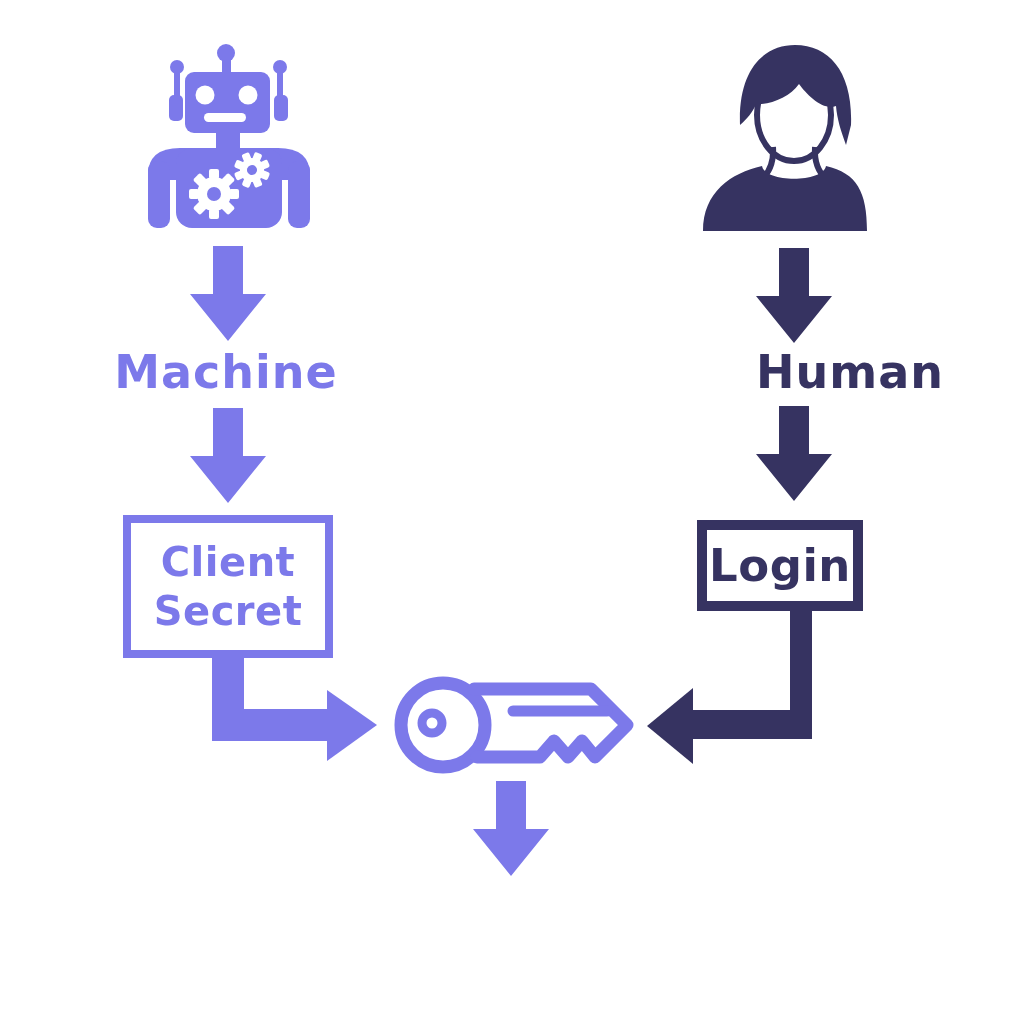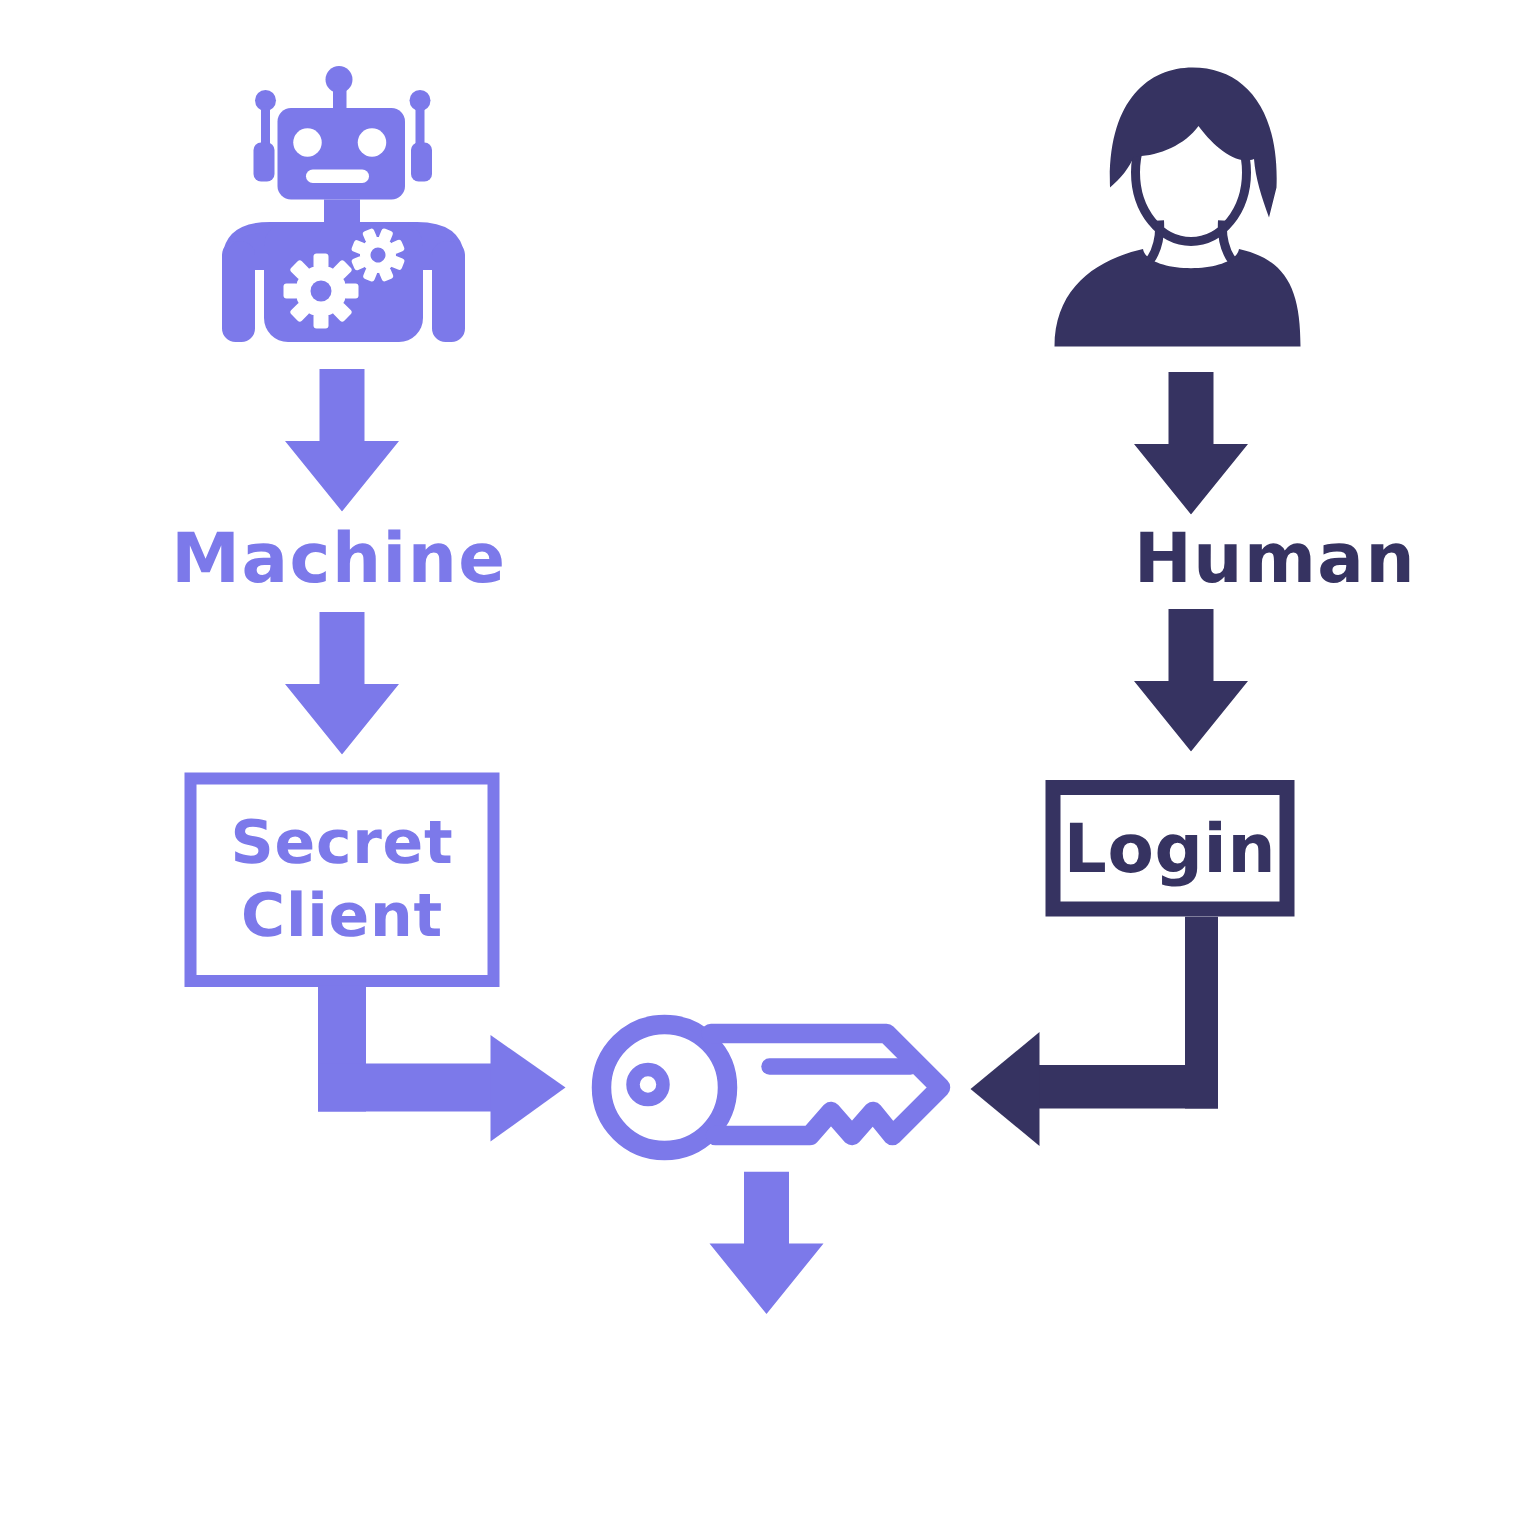--- a/index.html
+++ b/index.html
@@ -113,22 +113,22 @@
     <polygon points="25,0 55,0 55,48 78,48 40,95 2,48 25,48" class="fm"></polygon>
   </svg>
 
   <div class="actor-label m-text" style="left:76px;top:347px;">Machine</div>
 
   <svg class="abs" style="left:188px;top:408px;" width="80" height="95" viewBox="0 0 80 95" aria-hidden="true">
     <polygon points="25,0 55,0 55,48 78,48 40,95 2,48 25,48" class="fm"></polygon>
   </svg>
 
   <div class="credential-box client-secret-box">
+    <span>Client</span>
     <span>Secret</span>
-    <span>Client</span>
   </div>
 
   <svg class="abs" style="left:210px;top:657px;" width="170" height="107" viewBox="0 0 170 107" aria-hidden="true">
     <rect x="2" y="0" width="32" height="84" class="fm"></rect>
     <rect x="2" y="52" width="118" height="32" class="fm"></rect>
     <polygon points="117,33 167,68 117,104" class="fm"></polygon>
   </svg>
 
   <svg class="abs" style="left:695px;top:35px;" width="180" height="200" viewBox="0 0 180 200" aria-hidden="true">
 

